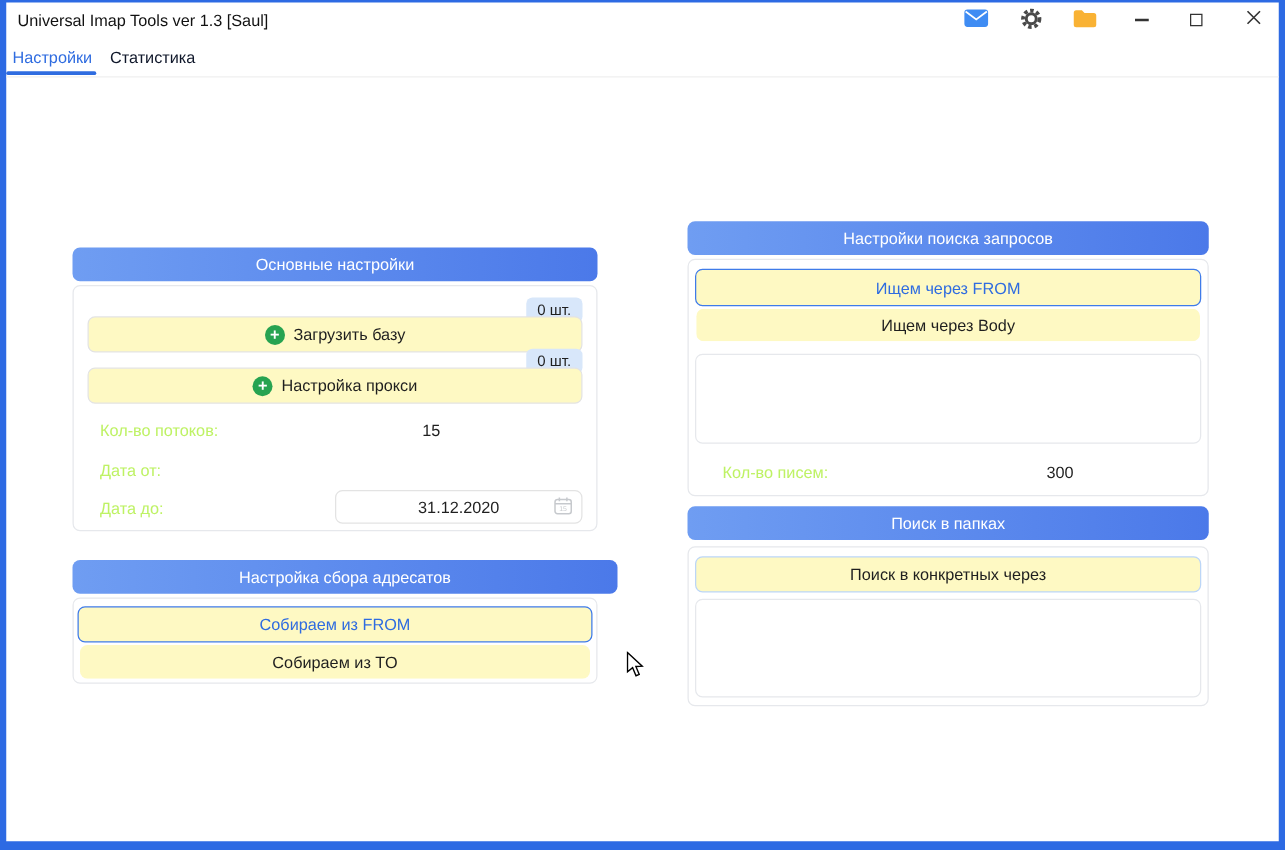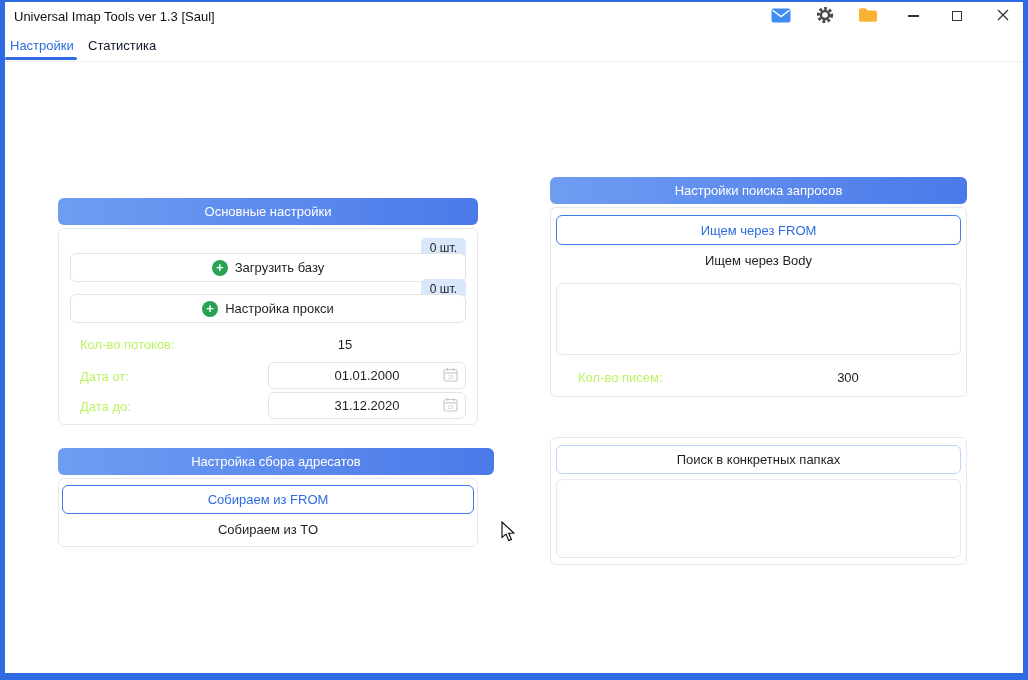--- a/index.html
+++ b/index.html
@@ -58,21 +58,21 @@
     background: linear-gradient(90deg, #6f9df2, #4b79e9);
     color: #ffffff; font-size: 13px;
     display: flex; align-items: center; justify-content: center;
     white-space: nowrap;
   }
   .pbody {
     position: absolute; background: #ffffff;
     border: 1px solid #e6e8ec; border-radius: 6px;
   }
   .btn {
-    position: absolute; background: #ffffff;
+    position: absolute; background: #fef9c3;
     border: 1px solid #e3e3e3; border-radius: 6px;
     display: flex; align-items: center; justify-content: center; gap: 7px;
     font-size: 13px; color: #1f1f1f; cursor: pointer; white-space: nowrap;
   }
   .btn.sel { border-color: #3f7be9; color: #2f6ce0; }
   .btn.flat { border-color: transparent; }
   .btn.lightblue { border-color: #bcd6f7; }
 
   .badge {
     position: absolute; background: #d8e7fa; color: #1f1f1f;
@@ -170,32 +170,20 @@
 
   <div class="btn" style="left:70px; top:294px; width:396px; height:29px;">
     <span class="plus">+</span>
     <span>Настройка прокси</span>
   </div>
 
   <div class="lbl" style="left:80px; top:337px;">Кол-во потоков:</div>
   <div class="val" style="left:328px; top:337px; width:34px;">15</div>
 
   <div class="lbl" style="left:80px; top:369px;">Дата от:</div>
-  <div class="dinput" style="left:268px; top:362px;">
-    <span>01.01.2000</span>
-    <span class="cal">
-      <svg width="15" height="15" viewBox="0 0 15 15">
-        <rect x="1" y="2.5" width="13" height="11.5" rx="2" fill="none" stroke="#b9bcc1" stroke-width="1.2"></rect>
-        <line x1="1" y1="6" x2="14" y2="6" stroke="#b9bcc1" stroke-width="1.2"></line>
-        <line x1="4.5" y1="1" x2="4.5" y2="4" stroke="#b9bcc1" stroke-width="1.2"></line>
-        <line x1="10.5" y1="1" x2="10.5" y2="4" stroke="#b9bcc1" stroke-width="1.2"></line>
-        <text x="7.5" y="12.2" font-size="5.5" fill="#b9bcc1" text-anchor="middle">15</text>
-      </svg>
-    </span>
-  </div>
 
   <div class="lbl" style="left:80px; top:399px;">Дата до:</div>
   <div class="dinput" style="left:268px; top:392px;">
     <span>31.12.2020</span>
     <span class="cal">
       <svg width="15" height="15" viewBox="0 0 15 15">
         <rect x="1" y="2.5" width="13" height="11.5" rx="2" fill="none" stroke="#b9bcc1" stroke-width="1.2"></rect>
         <line x1="1" y1="6" x2="14" y2="6" stroke="#b9bcc1" stroke-width="1.2"></line>
         <line x1="4.5" y1="1" x2="4.5" y2="4" stroke="#b9bcc1" stroke-width="1.2"></line>
         <line x1="10.5" y1="1" x2="10.5" y2="4" stroke="#b9bcc1" stroke-width="1.2"></line>
@@ -214,23 +202,24 @@
   <div class="pbody" style="left:550px; top:207px; width:417px; height:190px;"></div>
 
   <div class="btn sel" style="left:556px; top:215px; width:405px; height:30px;">Ищем через FROM</div>
   <div class="btn flat" style="left:557px; top:247px; width:403px; height:26px;">Ищем через Body</div>
 
   <div class="area" style="left:556px; top:283px; width:405px; height:72px;"></div>
 
   <div class="lbl" style="left:566px; top:370px;margin-left:12px;">Кол-во писем:</div>
   <div class="val" style="left:826px; top:370px; width:44px;">300</div>
 
+  <div class="phead" style="left:550px; top:405px; width:417px;">Поиск в папках</div>
   <div class="pbody" style="left:550px; top:437px; width:417px; height:128px;"></div>
 
-  <div class="btn lightblue" style="left:556px; top:445px; width:405px; height:29px;">Поиск в конкретных папках</div>
+  <div class="btn lightblue" style="left:556px; top:445px; width:405px; height:29px;">Поиск в конкретных через</div>
   <div class="area" style="left:556px; top:479px; width:405px; height:79px;"></div>
 
   <div class="cursor">
     <svg width="16" height="22" viewBox="0 0 16 22">
       <path d="M1 1 L1 16.4 L5.1 13.1 L7.8 19.6 L10.4 18.5 L7.7 12.2 L12.8 12 Z" fill="#ffffff" stroke="#000000" stroke-width="1.1"></path>
     </svg>
   </div>
 </div>
 
 </body></html>

